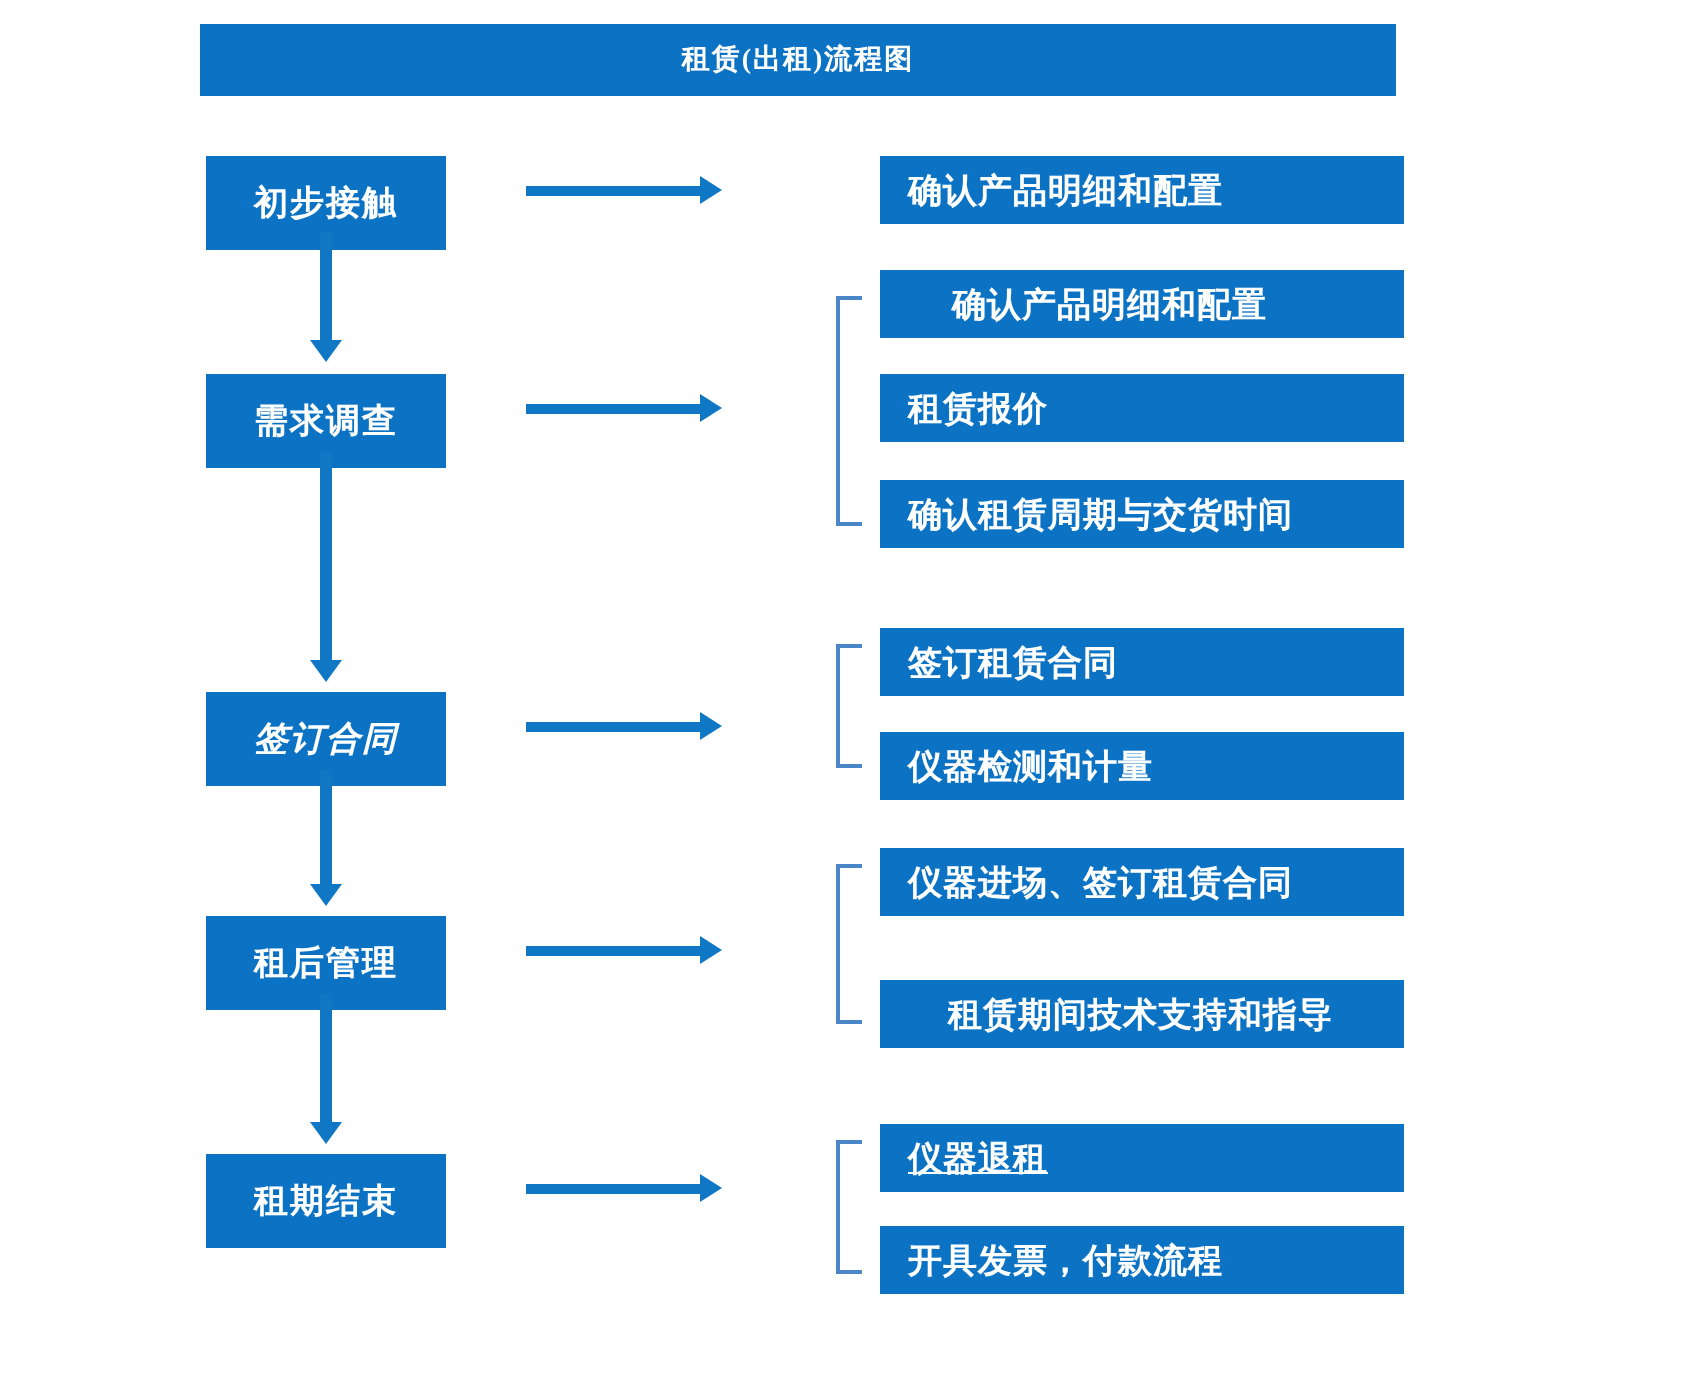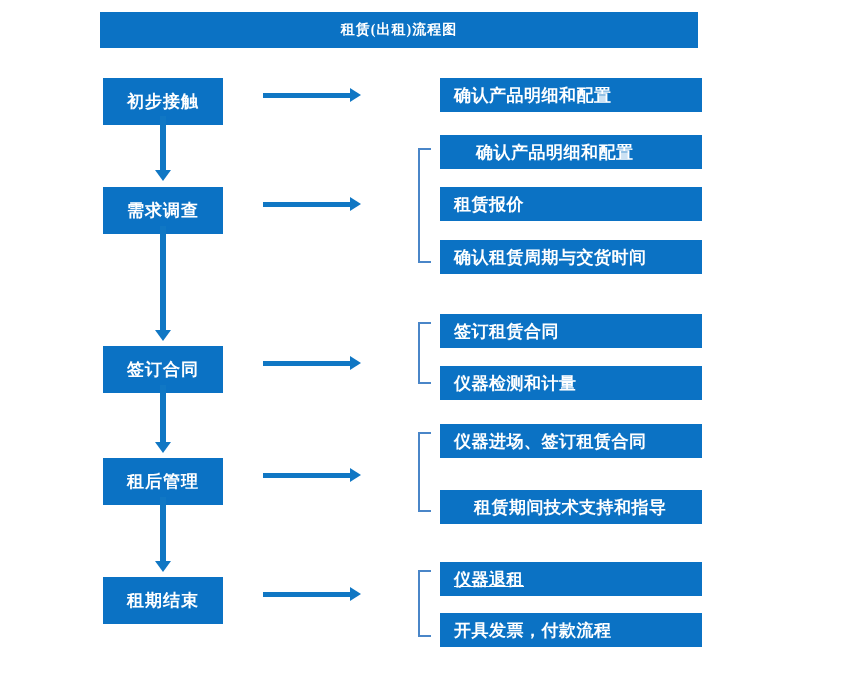--- a/index.html
+++ b/index.html
@@ -125,21 +125,21 @@
 <body>
 
 <div id="canvas">
 
   <div class="title-banner">租赁(出租)流程图</div>
 
   <div class="stage-box" style="top:78px;">初步接触</div>
 
   <div class="stage-box" style="top:187px;">需求调查</div>
 
-  <div class="stage-box" style="top:346px;">签订合同</div>
+  <div class="stage-box" style="top:346px;font-style:italic;">签订合同</div>
 
   <div class="stage-box" style="top:458px;">租后管理</div>
 
   <div class="stage-box" style="top:577px;">租期结束</div>
 
   <div class="v-arrow" style="left:155px; top:116px; height:66px;">
     <div class="shaft" style="height:54px;"></div>
     <div class="head" style="top:54px;"></div>
   </div>
 

